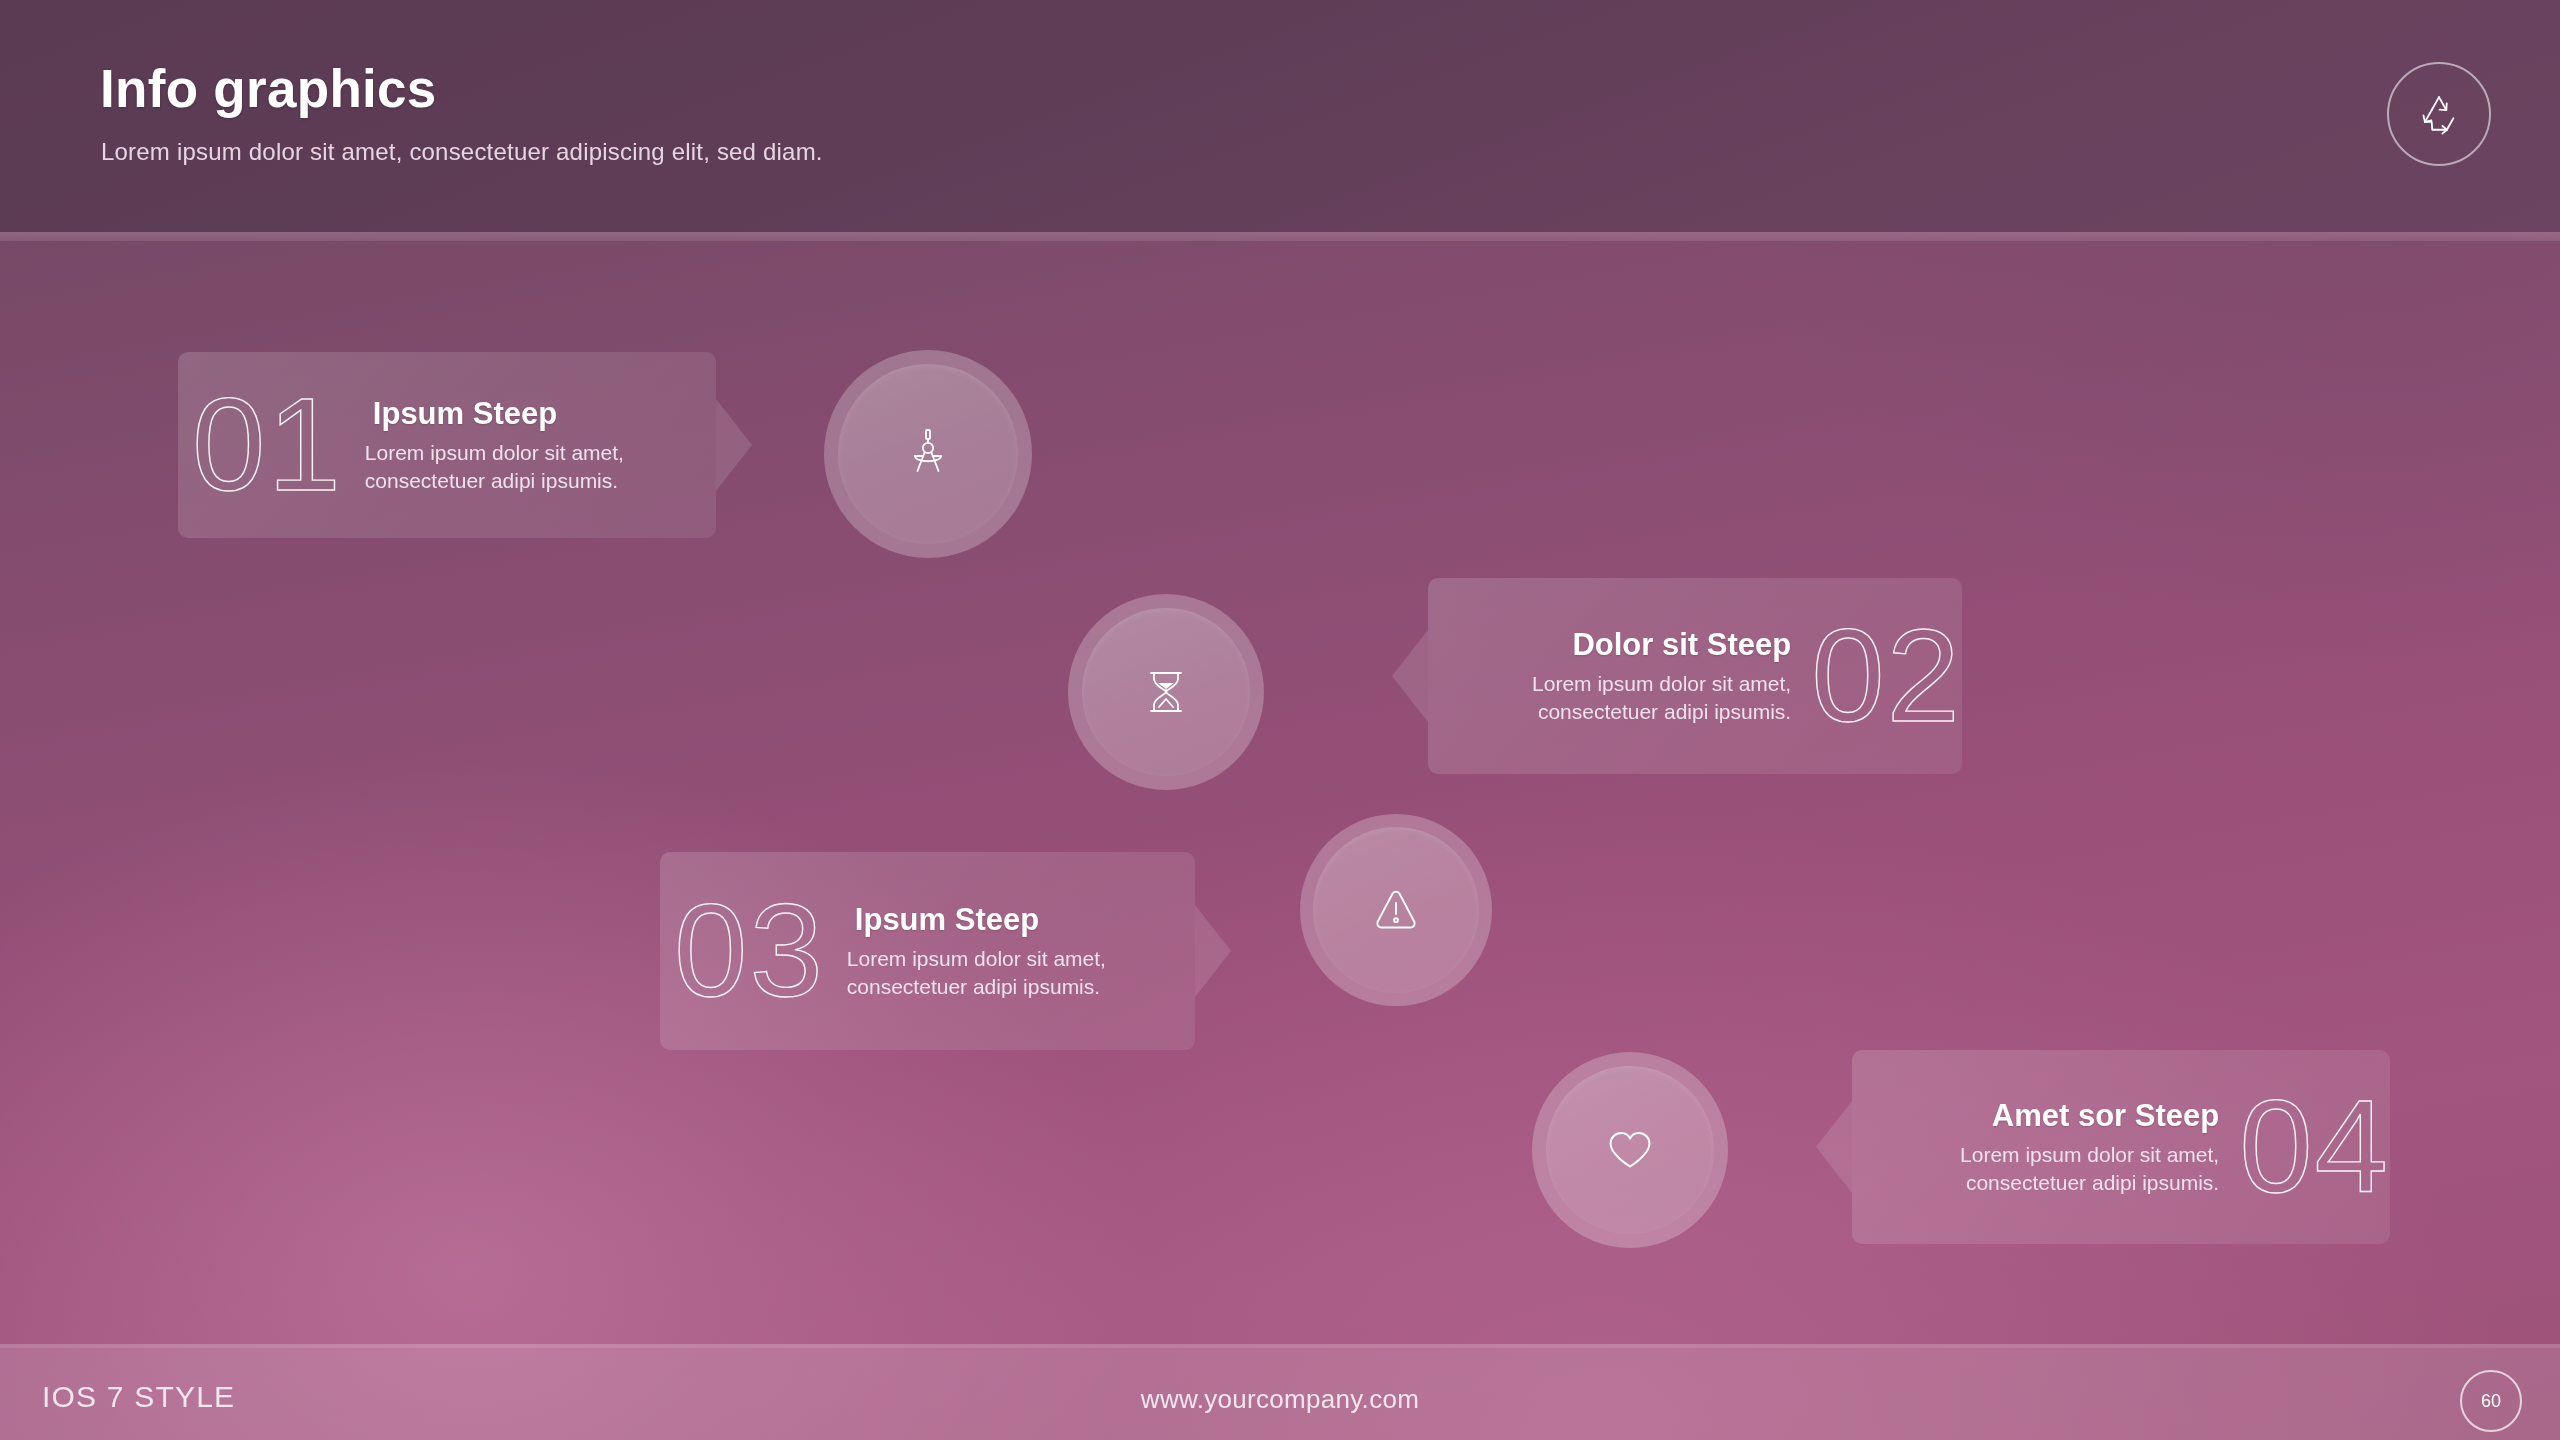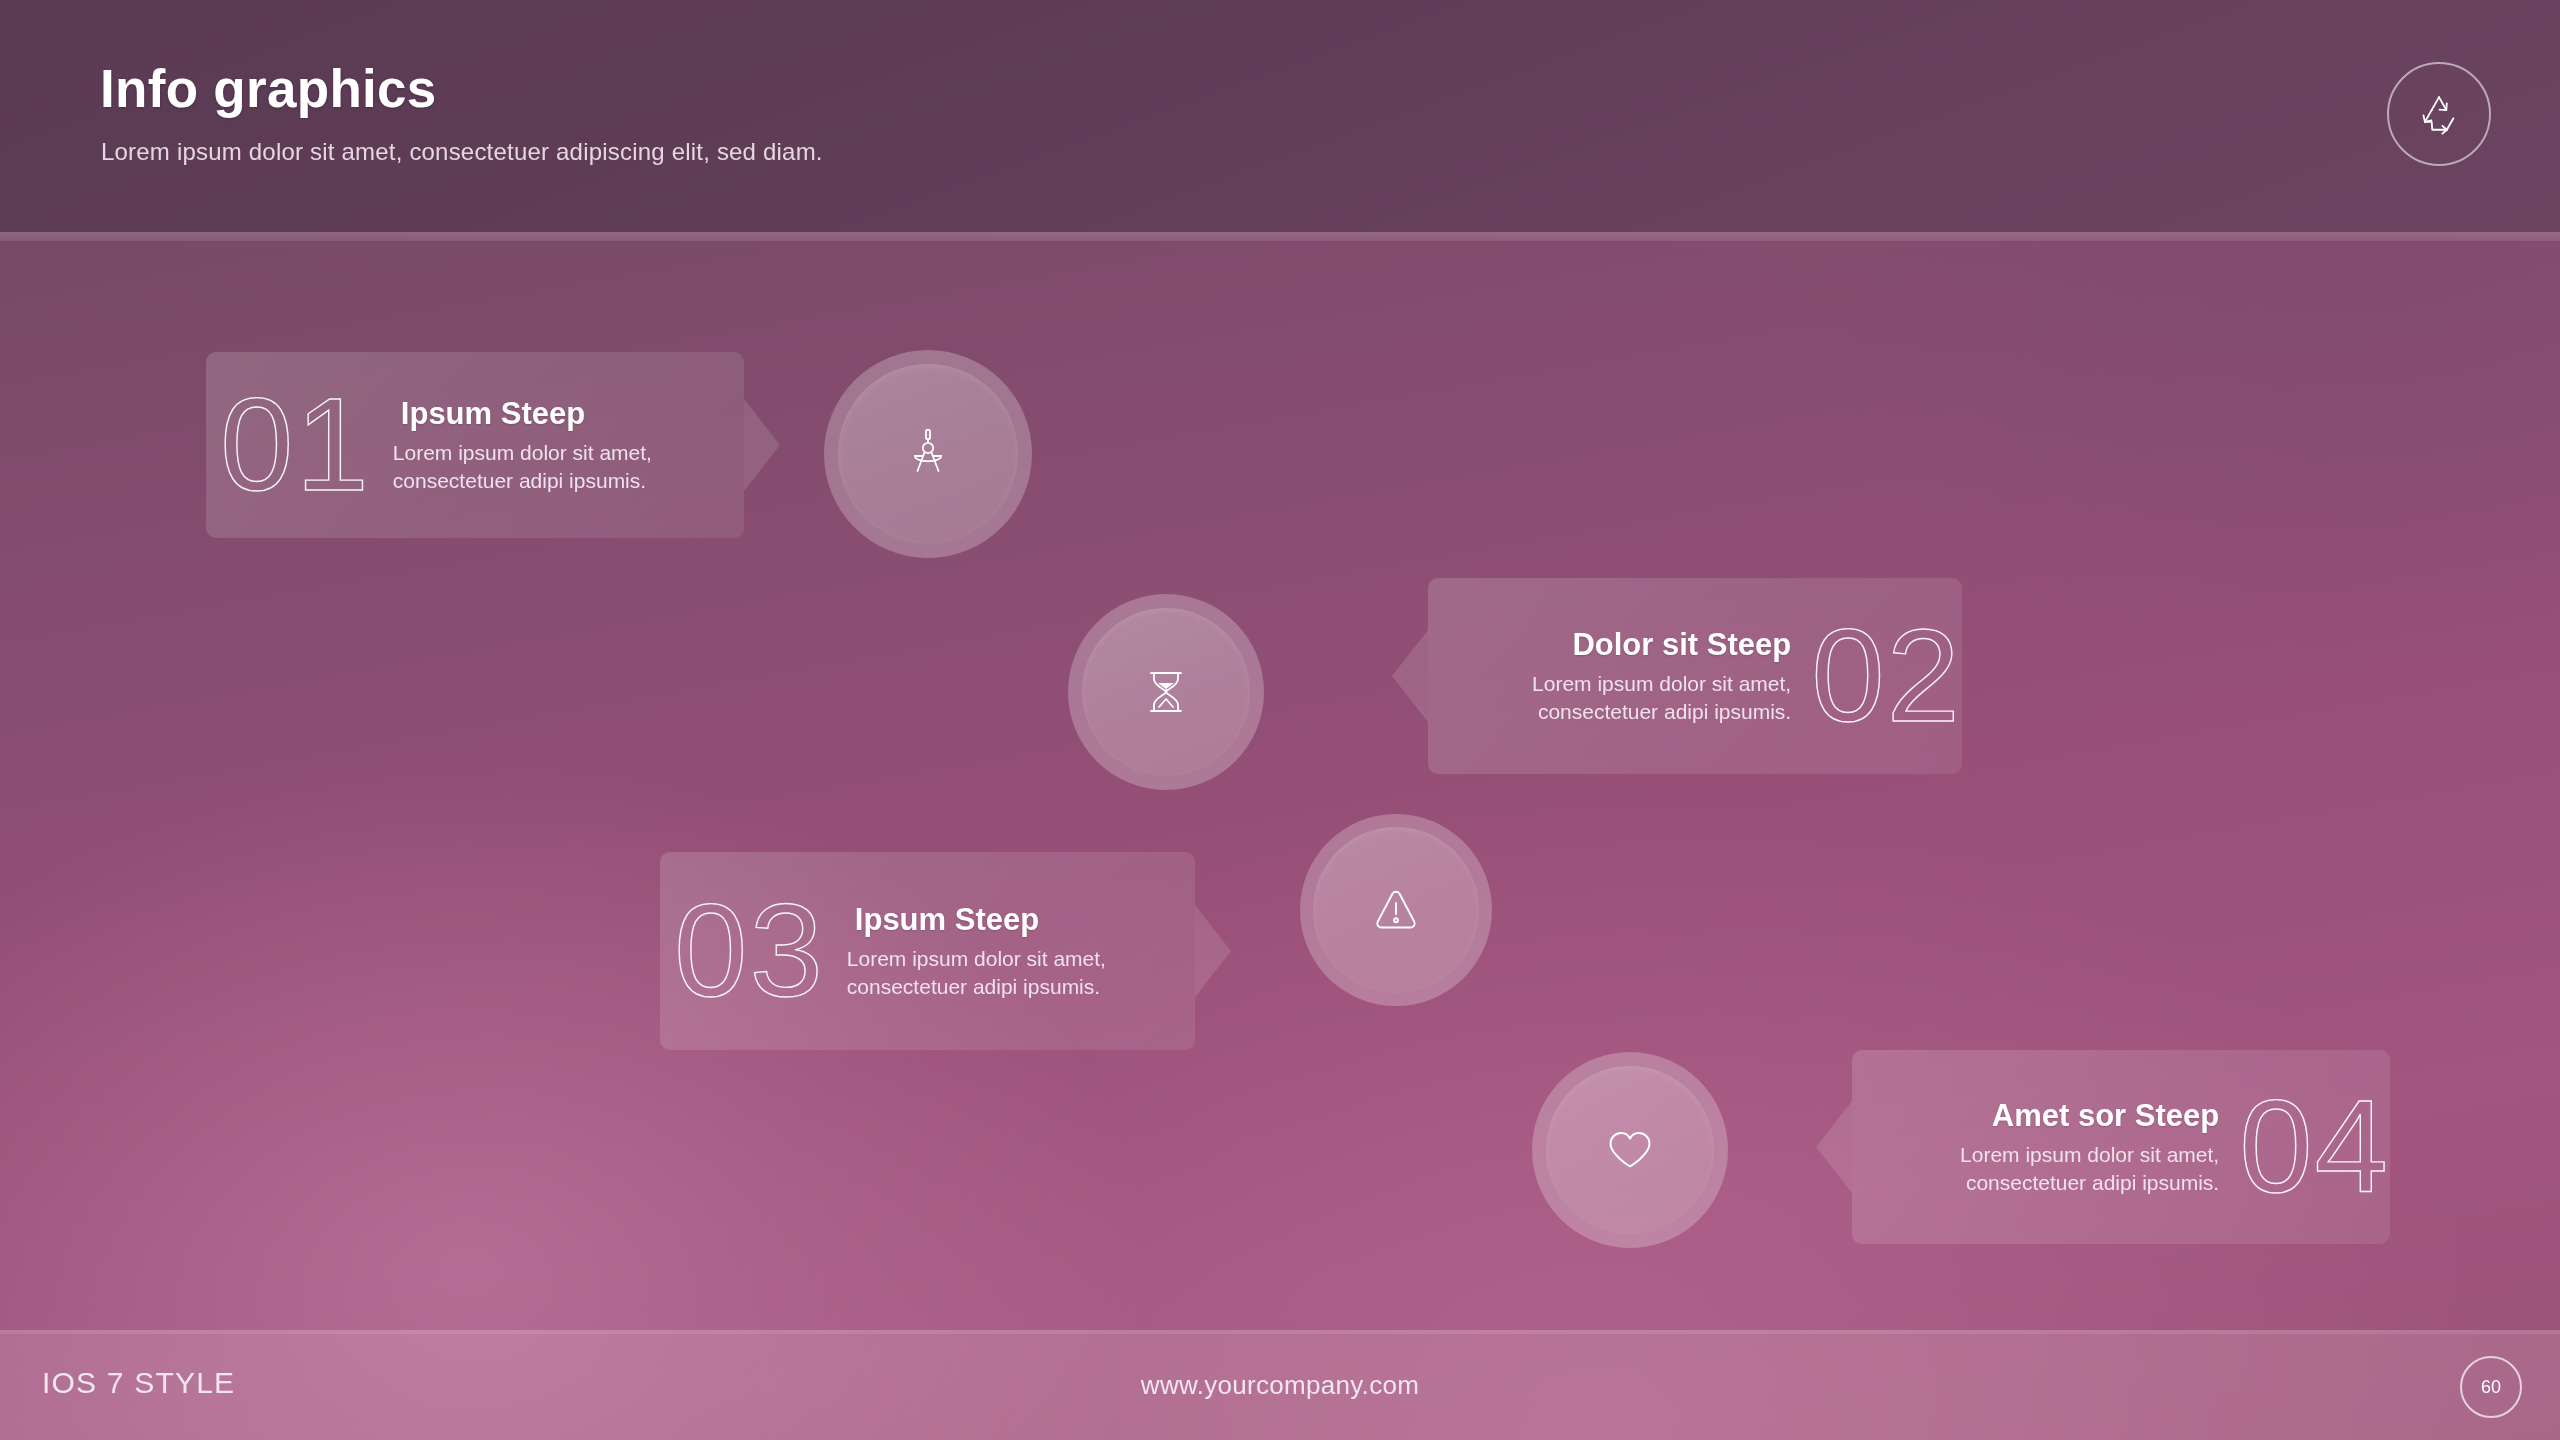--- a/index.html
+++ b/index.html
@@ -102,21 +102,21 @@
   .icon-circle .disc{
     border-radius:50%;
     background:linear-gradient(160deg, rgba(255,255,255,0.13) 0%, rgba(255,255,255,0.05) 55%, rgba(255,255,255,0.02) 100%);
     display:flex;align-items:center;justify-content:center;
     box-shadow:inset 0 2px 6px rgba(255,255,255,0.10);
   }
   .icon-circle svg{display:block;}
 
   
   .footer{
-    position:absolute;left:0;bottom:0;width:2560px;height:110px;
+    position:absolute;left:0;bottom:0;width:2560px;height:96px;
     background:rgba(255,255,255,0.13);
   }
   .footer-line{
     position:absolute;left:0;top:0;width:2560px;height:4px;
     background:rgba(255,255,255,0.10);
   }
   .footer-left{
     position:absolute;left:42px;top:36px;
     font-size:30px;font-weight:300;color:#f2e6ee;letter-spacing:1.2px;
   }
@@ -149,21 +149,21 @@
           <path d="M11.5 31 L17.3 29.6 M11.5 31 L10.2 25.3"></path>
           <path d="M11.5 31 L17.5 31 L18 38 L31 38"></path>
           <path d="M31 38 L27 34.5 M31 38 L27 41.5"></path>
           <path d="M31 38 L36.8 27.8"></path>
         </svg>
       </span>
     </div>
   </div>
   <div class="header-divider"></div>
 
-  <div class="card left" style="left:178px;top:352px;width:538px;height:186px;margin-left:28px;">
+  <div class="card left" style="left:178px;top:352px;width:538px;height:186px;">
     <div class="notch right"></div>
     <div class="card-inner">
       <div class="big-num">01</div>
       <div class="txt l">
         <div class="card-title l">Ipsum Steep</div>
         <div class="card-body">Lorem ipsum dolor sit amet,</div>
         <div class="card-body">consectetuer adipi ipsumis.</div>
       </div>
     </div>
   </div>

